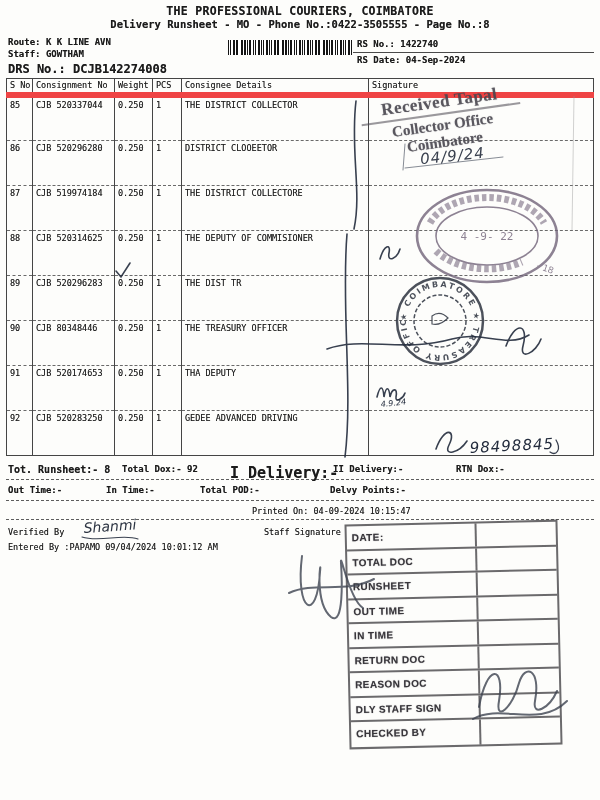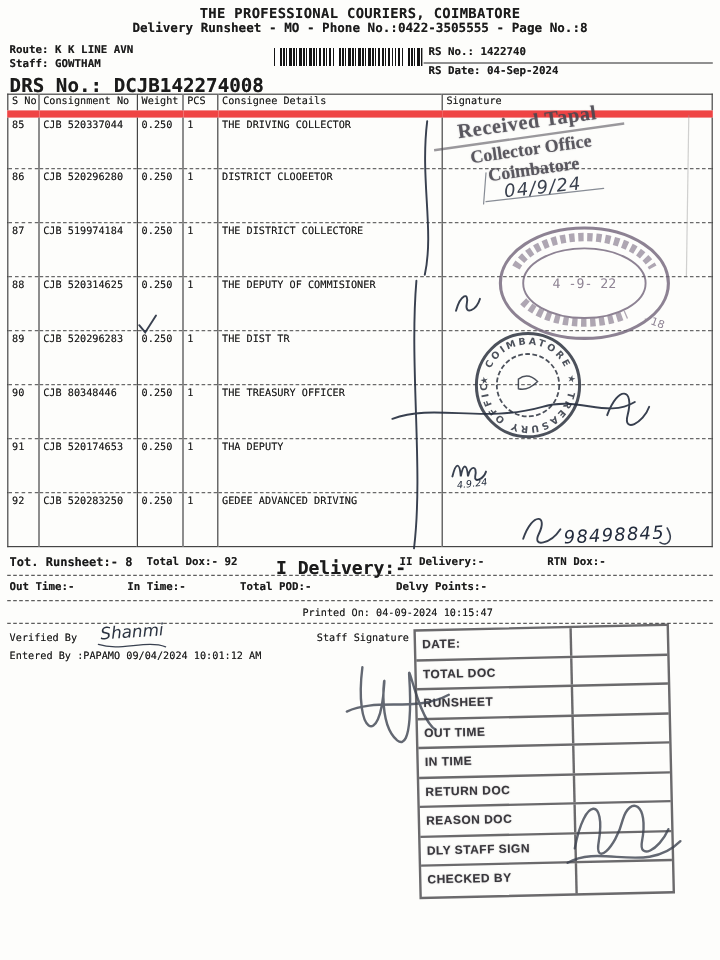--- a/index.html
+++ b/index.html
@@ -43,21 +43,21 @@
 </head>
 <body>
 
 <div class="page">
 
   <div class="t b title">THE PROFESSIONAL COURIERS, COIMBATORE</div>
   <div class="t b subtitle">Delivery Runsheet - MO - Phone No.:0422-3505555 - Page No.:8</div>
 
   <div class="t b" style="left:8px;top:37px;font-size:9px;">Route: K K LINE AVN</div>
   <div class="t b" style="left:8px;top:49px;font-size:9px;">Staff: GOWTHAM</div>
-  <div class="t b" style="left:8px;top:62px;font-size:16px;">DRS No.: DCJB142274008</div>
+  <div class="t b" style="left:8px;top:62px;font-size:12px;">DRS No.: DCJB142274008</div>
   <div class="barcode"></div>
   <div class="t b" style="left:357px;top:39px;font-size:9px;">RS No.: 1422740</div>
   <div class="solid" style="left:353px;top:52px;width:241px;"></div>
   <div class="t b" style="left:357px;top:55px;font-size:9px;">RS Date: 04-Sep-2024</div>
 
   <table class="runsheet">
     <colgroup>
       <col style="width:26px">
         <col style="width:82px">
         <col style="width:38px">
@@ -74,21 +74,21 @@
         <th>Consignee Details</th>
         <th>Signature</th>
       </tr>
     </thead>
     <tbody>
       <tr>
         <td>85</td>
         <td>CJB 520337044</td>
         <td>0.250</td>
         <td>1</td>
-        <td>THE DRIVING COLLECTOR</td>
+        <td>THE DISTRICT COLLECTOR</td>
         <td></td>
       </tr>
       <tr>
         <td>86</td>
         <td>CJB 520296280</td>
         <td>0.250</td>
         <td>1</td>
         <td>DISTRICT CLOOEETOR</td>
         <td></td>
       </tr>

